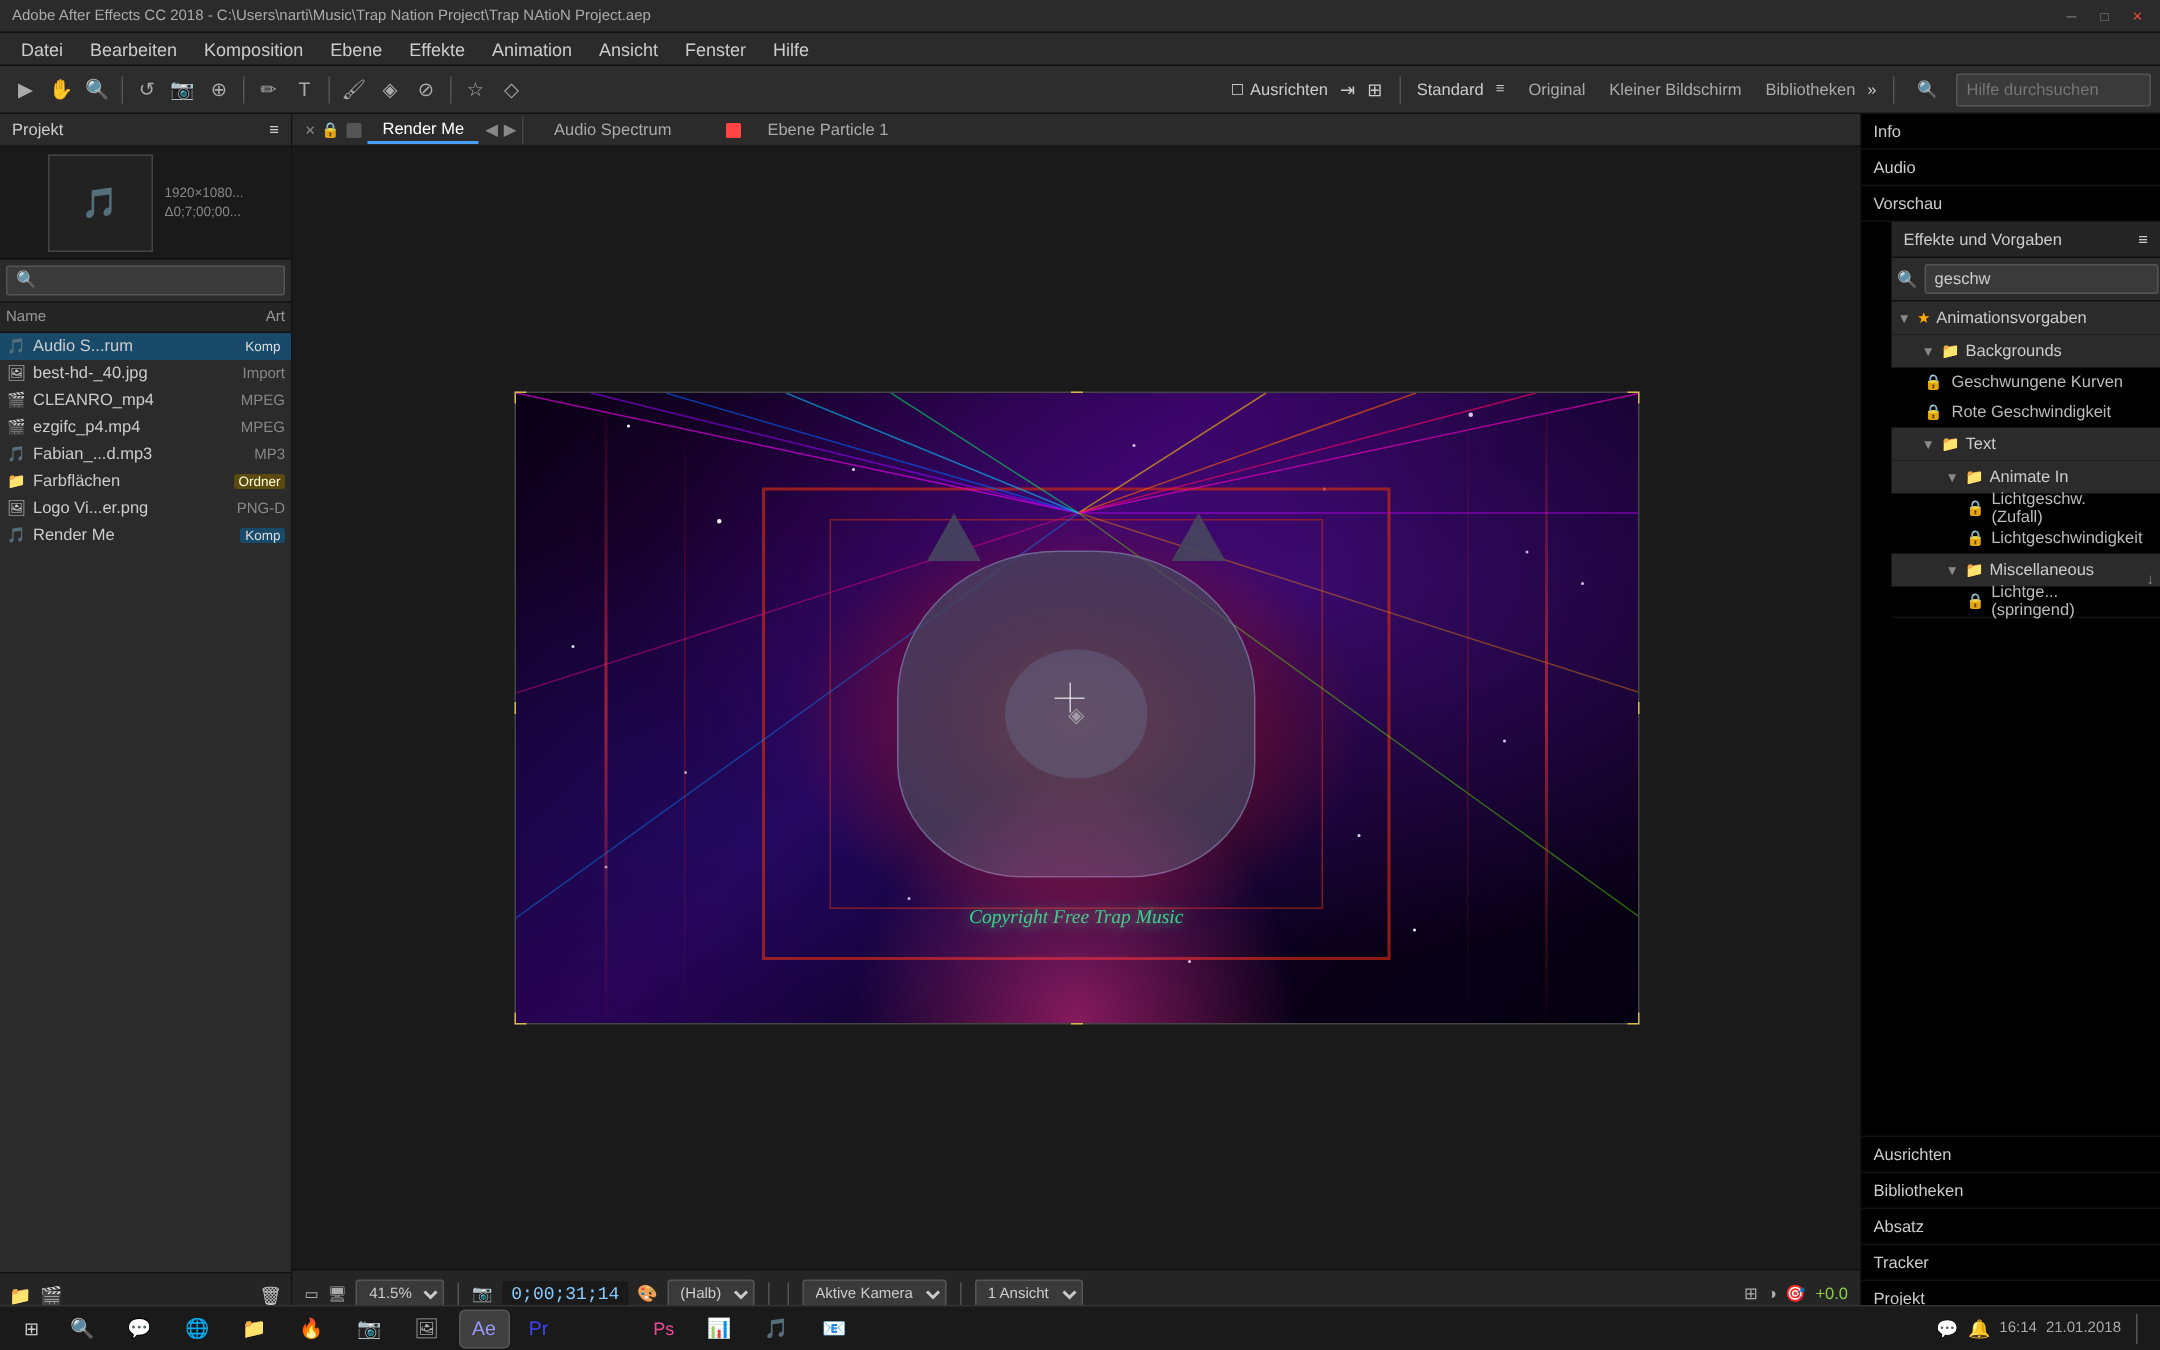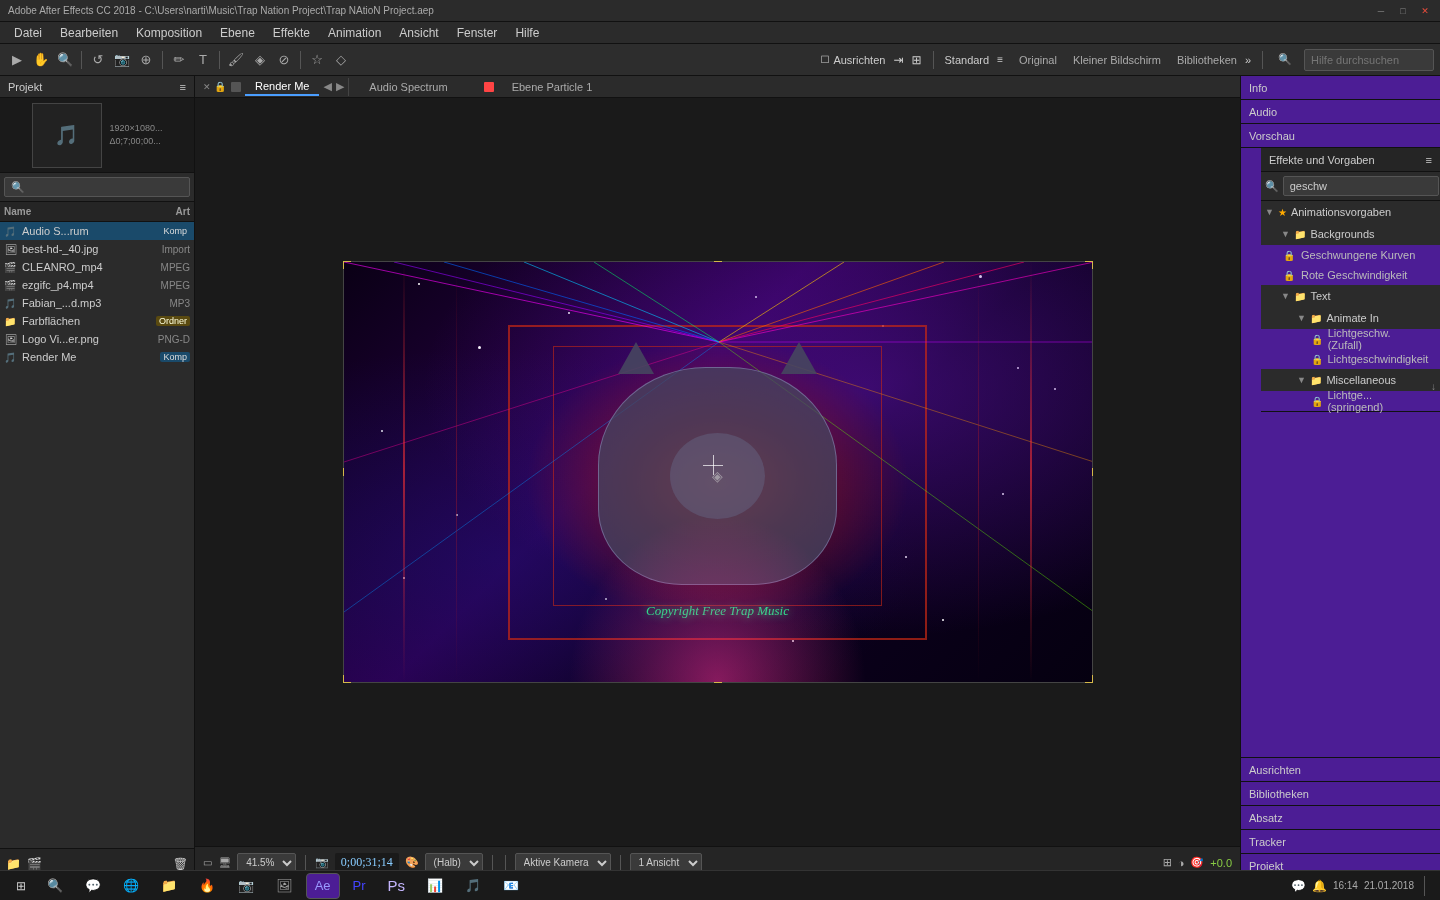--- a/index.html
+++ b/index.html
@@ -98,21 +98,20 @@
     #project-list-header {
       display: flex;
       align-items: center;
       height: 20px;
       background: #252525;
       border-bottom: 1px solid #111;
       padding: 0 4px;
       font-size: 10px;
       color: #999;
       gap: 4px;
-      font-weight: bold;
     }
     #project-files { flex: 1; overflow: hidden; }
     .file-item {
       display: flex;
       align-items: center;
       height: 18px;
       padding: 0 4px;
       gap: 4px;
       cursor: pointer;
     }
@@ -216,27 +215,27 @@
       display: flex;
       align-items: center;
       padding: 0 8px;
       gap: 6px;
       border-top: 1px solid #111;
       font-size: 11px;
       color: #aaa;
     }
     .vc-dropdown { background: #3a3a3a; border: 1px solid #555; color: #ccc; font-size: 10px; padding: 1px 4px; border-radius: 2px; height: 20px; }
     .vc-separator { width: 1px; height: 16px; background: #555; margin: 0 3px; }
-    .vc-timecode { font-family: Liberation Serif, serif; font-size: 12px; color: #88ccff; background: #1a1a1a; padding: 2px 6px; border-radius: 2px; }
+    .vc-timecode { font-family: Liberation Mono, monospace; font-size: 12px; color: #88ccff; background: #1a1a1a; padding: 2px 6px; border-radius: 2px; }
     .vc-right { margin-left: auto; display: flex; align-items: center; gap: 6px; }
 
     
     #right-panel {
       width: 200px;
-      background: #4c1d95;
+      background: #000000;
       border-left: 1px solid #111;
       display: flex;
       flex-direction: column;
     }
     .right-section {
       padding: 4px 8px;
       font-size: 11px;
       color: #ccc;
       cursor: pointer;
       border-bottom: 1px solid #111;
@@ -333,21 +332,21 @@
       border-top: 1px solid #333;
       display: flex;
       align-items: center;
       padding: 0 8px;
       gap: 4px;
       z-index: 100;
     }
     .taskbar-btn { width: 26px; height: 26px; display: flex; align-items: center; justify-content: center; cursor: pointer; border-radius: 4px; font-size: 14px; }
     .taskbar-right { margin-left: auto; display: flex; align-items: center; gap: 6px; font-size: 10px; color: #aaa; }
     .taskbar-app { height: 26px; padding: 0 8px; display: flex; align-items: center; gap: 4px; cursor: pointer; border-radius: 4px; font-size: 10px; color: #aaa; border: 1px solid transparent; }
-    .taskbar-app.active { border-color: #555; background: #4c1d95; }
+    .taskbar-app.active { border-color: #555; background: #404040; }
 
     .right-bottom-sections {
       border-top: 1px solid #111;
     }
   </style>
 </head>
 <body>
 
 <div id="title-bar">
   <span style="font-size:10px; color:#aaa;">Adobe After Effects CC 2018 - C:\Users\narti\Music\Trap Nation Project\Trap NAtioN Project.aep</span>
@@ -756,21 +755,21 @@
   <div class="taskbar-app">
     <span style="font-size:13px;">🖼</span>
   </div>
   <div class="taskbar-app active">
     <span style="font-size:13px;color:#9999ff;">Ae</span>
   </div>
   <div class="taskbar-app">
     <span style="font-size:13px;color:#4444ff;">Pr</span>
   </div>
   <div class="taskbar-app">
-    <span style="font-size:15px;color:#c4b5fd;">Ps</span>
+    <span style="font-size:12px;color:#ec4899;margin-left:48px;">Ps</span>
   </div>
   <div class="taskbar-app">
     <span style="font-size:13px;">📊</span>
   </div>
   <div class="taskbar-app">
     <span style="font-size:13px;">🎵</span>
   </div>
   <div class="taskbar-app">
     <span style="font-size:13px;">📧</span>
   </div>

